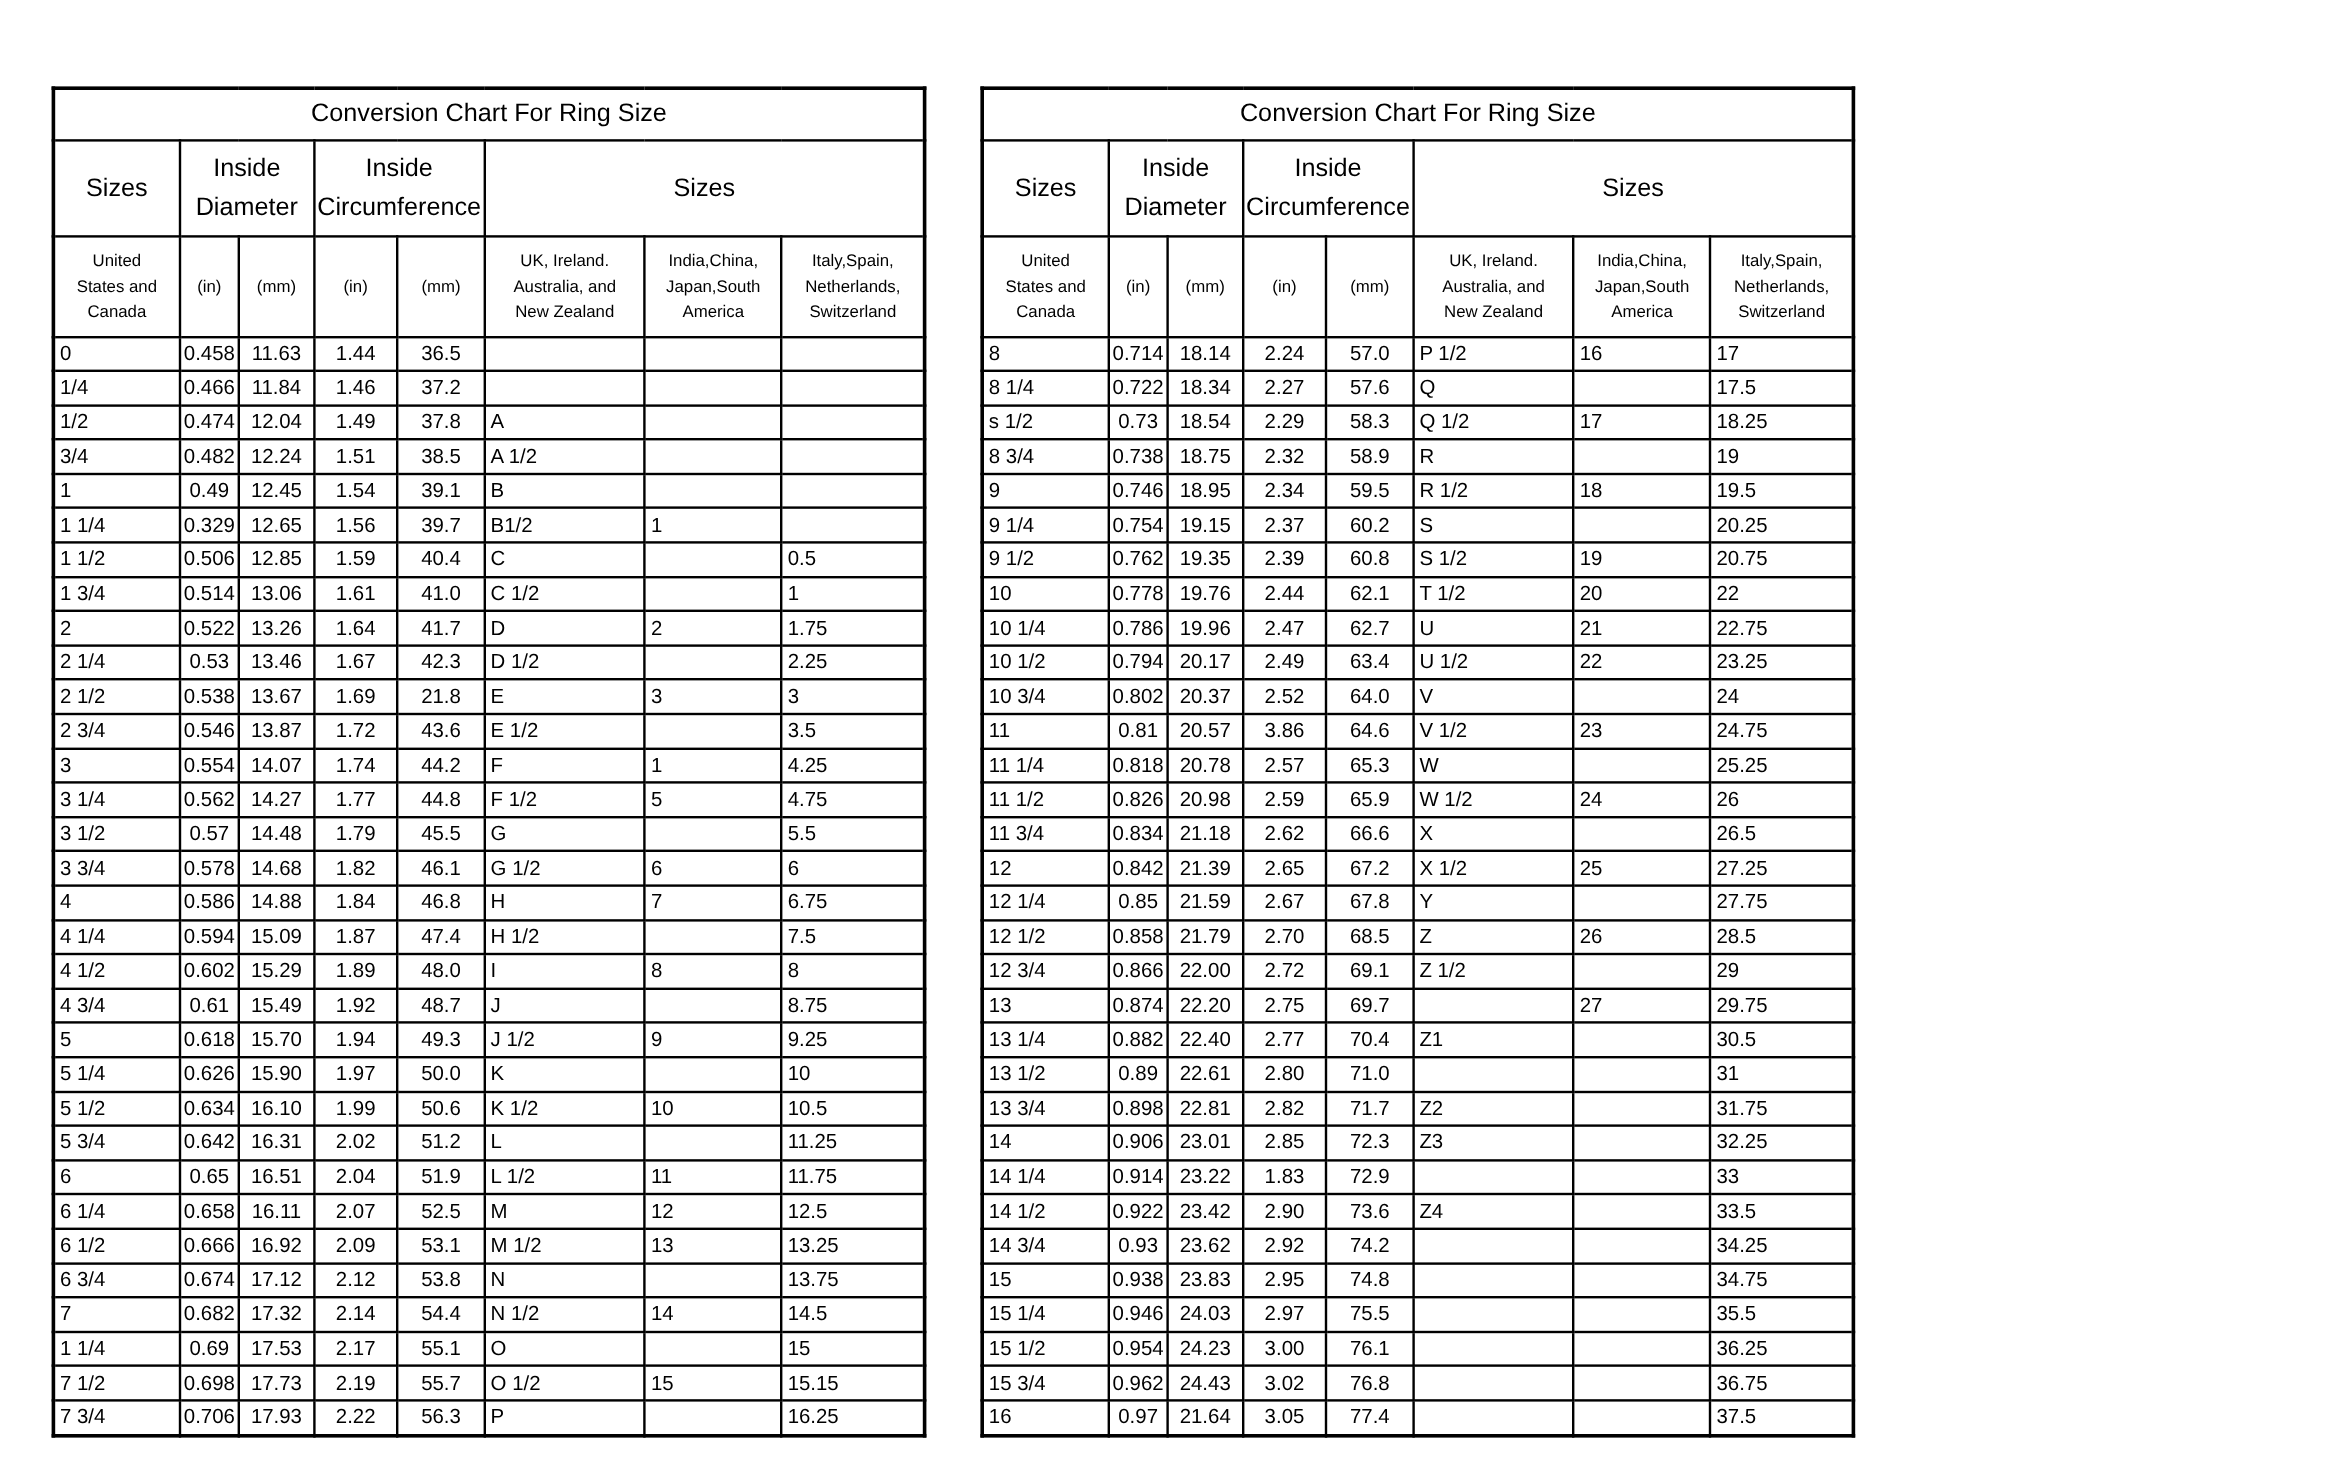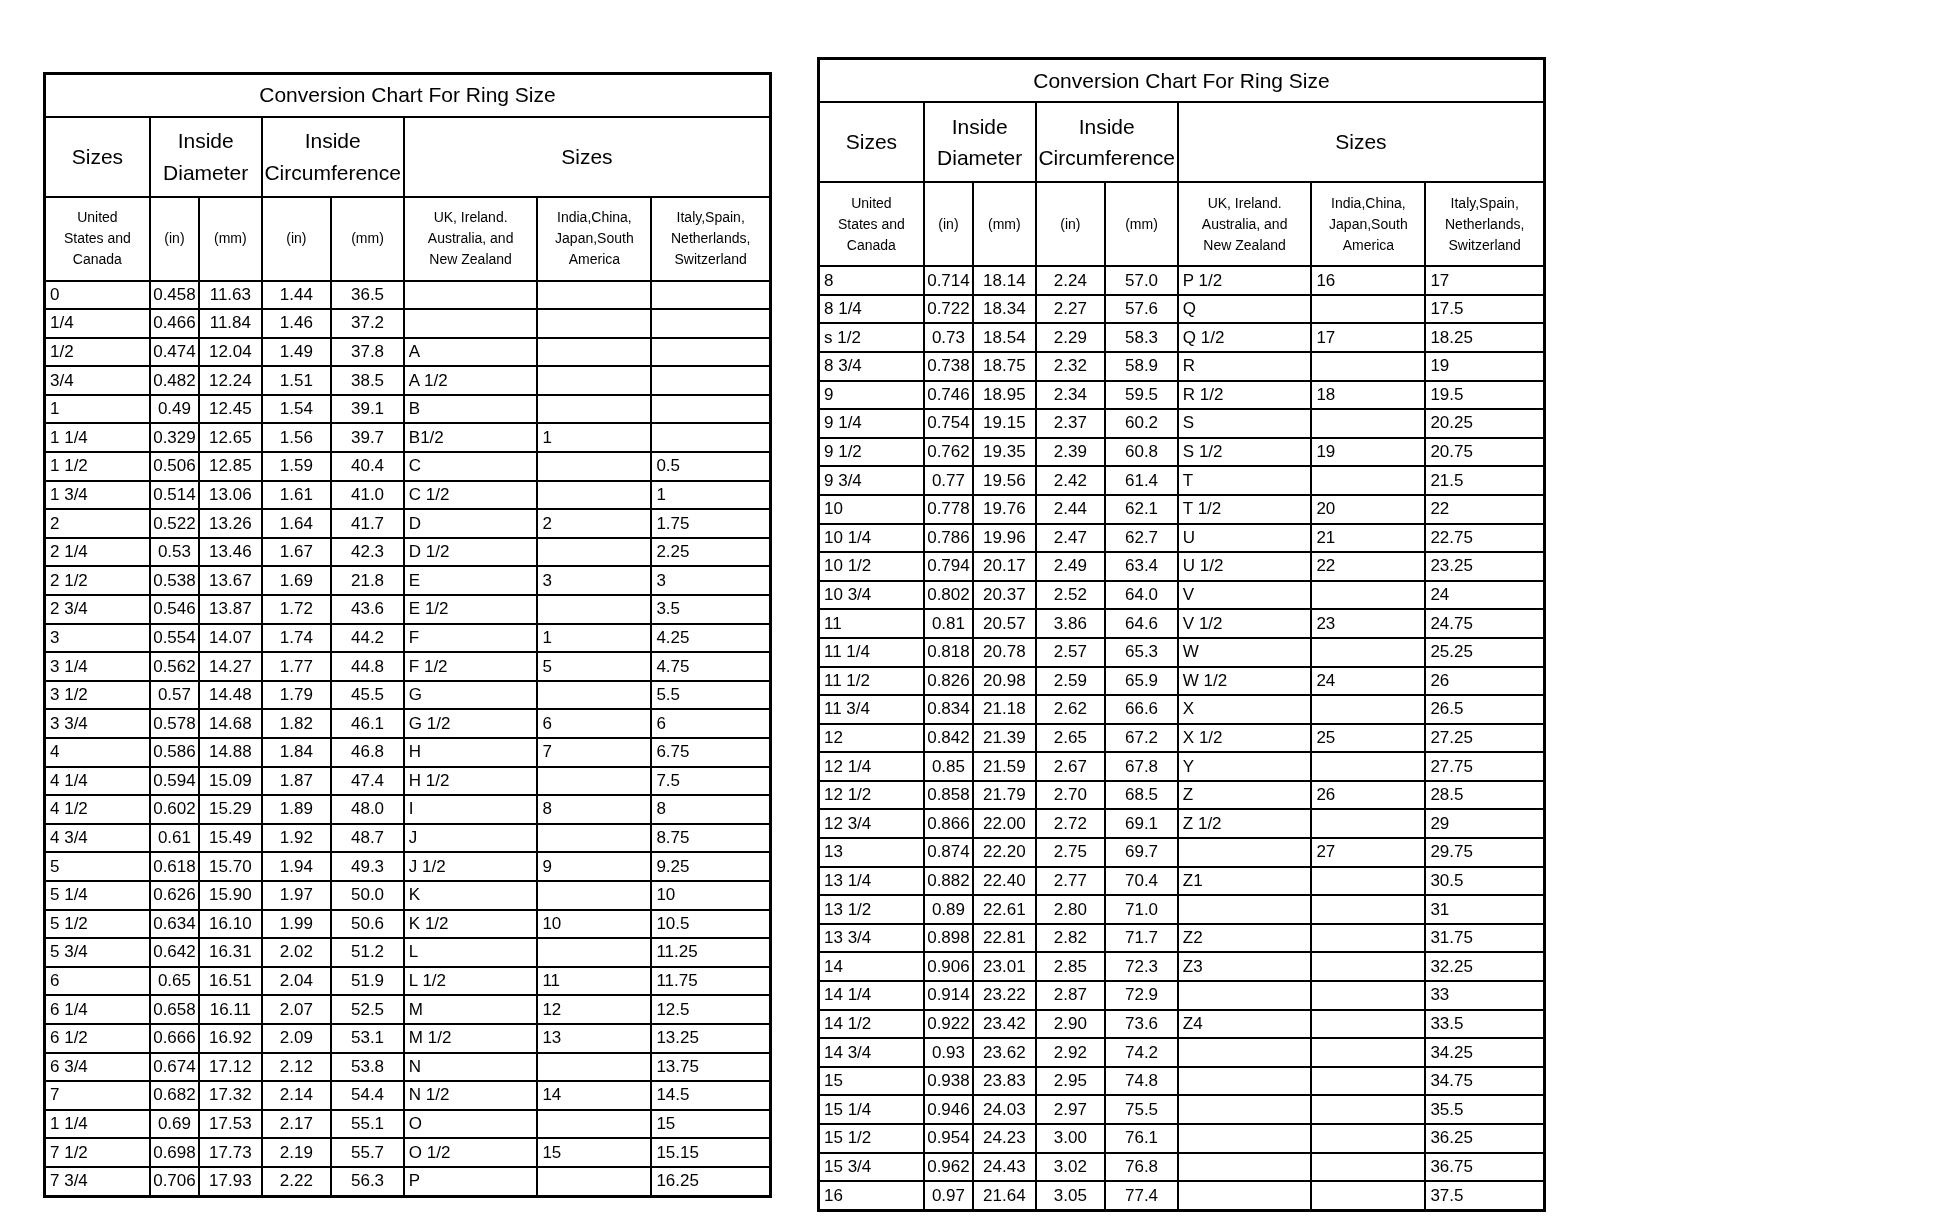--- a/index.html
+++ b/index.html
@@ -547,30 +547,20 @@
           <td class="c0">9 1/2</td>
           <td class="c1">0.762</td>
           <td class="c2">19.35</td>
           <td class="c3">2.39</td>
           <td class="c4">60.8</td>
           <td class="c5">S 1/2</td>
           <td class="c6">19</td>
           <td class="c7">20.75</td>
         </tr>
         <tr>
-          <td class="c0">9 3/4</td>
-          <td class="c1">0.77</td>
-          <td class="c2">19.56</td>
-          <td class="c3">2.42</td>
-          <td class="c4">61.4</td>
-          <td class="c5">T</td>
-          <td class="c6"></td>
-          <td class="c7">21.5</td>
-        </tr>
-        <tr>
           <td class="c0">10</td>
           <td class="c1">0.778</td>
           <td class="c2">19.76</td>
           <td class="c3">2.44</td>
           <td class="c4">62.1</td>
           <td class="c5">T 1/2</td>
           <td class="c6">20</td>
           <td class="c7">22</td>
         </tr>
         <tr>
@@ -730,21 +720,21 @@
           <td class="c3">2.85</td>
           <td class="c4">72.3</td>
           <td class="c5">Z3</td>
           <td class="c6"></td>
           <td class="c7">32.25</td>
         </tr>
         <tr>
           <td class="c0">14 1/4</td>
           <td class="c1">0.914</td>
           <td class="c2">23.22</td>
-          <td class="c3">2.87</td>
+          <td class="c3">1.83</td>
           <td class="c4">72.9</td>
           <td class="c5"></td>
           <td class="c6"></td>
           <td class="c7">33</td>
         </tr>
         <tr>
           <td class="c0">14 1/2</td>
           <td class="c1">0.922</td>
           <td class="c2">23.42</td>
           <td class="c3">2.90</td>

